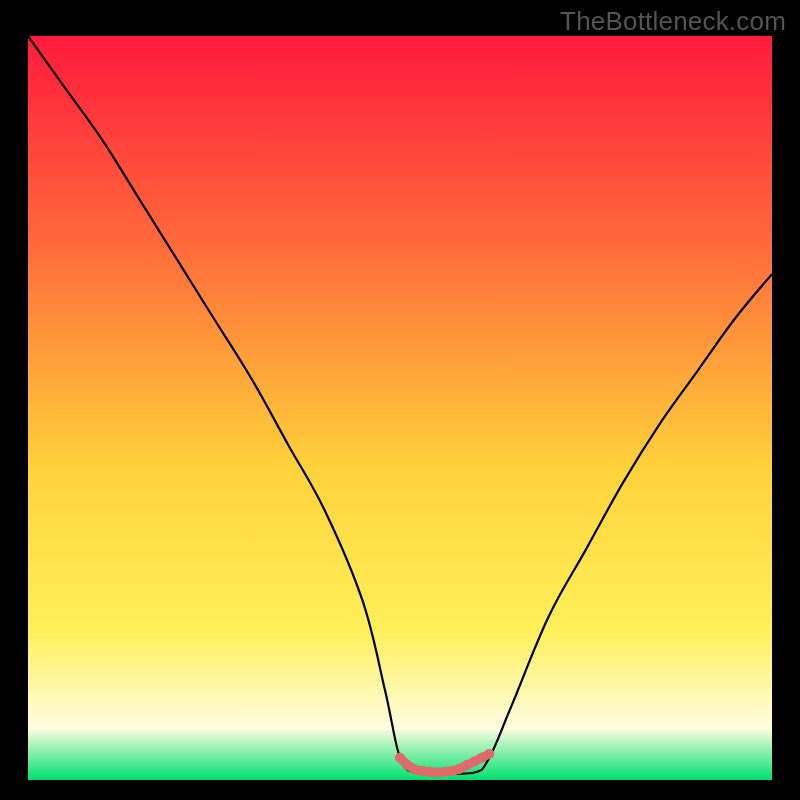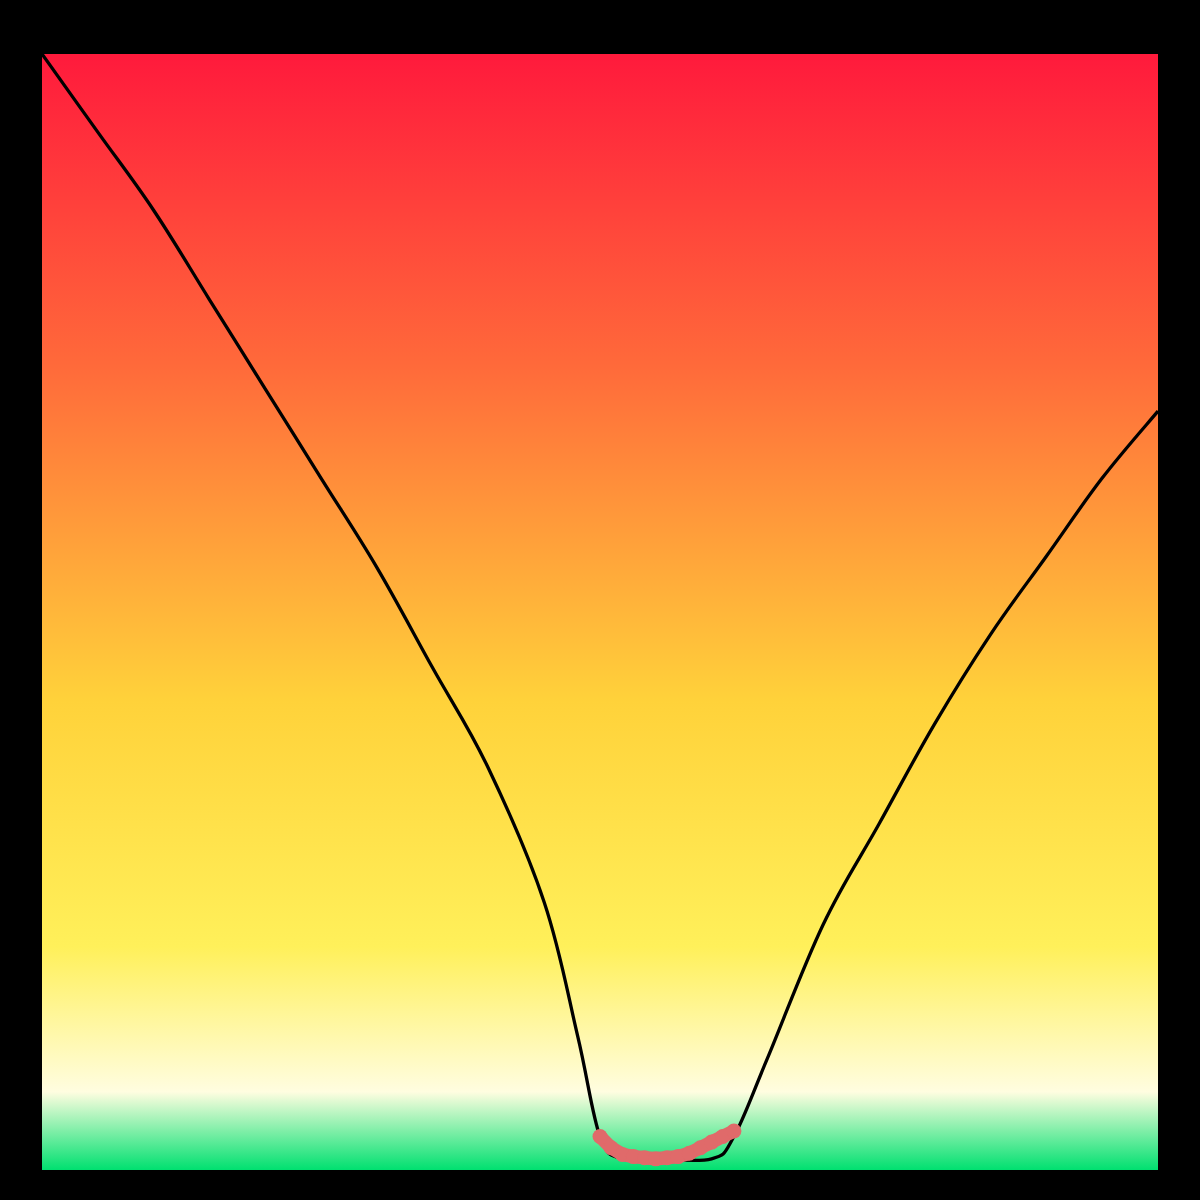--- a/index.html
+++ b/index.html
@@ -38,20 +38,21 @@
     display: block;
     width: 744px;
     height: 744px;
   }
 </style>
 </head>
 <body>
 
 <div class="frame">
 
+  <div class="watermark">TheBottleneck.com</div>
 
   <div class="plot-area">
     <svg class="plot-svg" viewBox="0 0 744 744" preserveAspectRatio="none">
       <defs>
         <linearGradient id="bg-grad" x1="0" y1="0" x2="0" y2="1">
           <stop offset="0" stop-color="#ff1a3c"></stop>
           <stop offset="0.28" stop-color="#ff6a3a"></stop>
           <stop offset="0.58" stop-color="#ffd23a"></stop>
           <stop offset="0.80" stop-color="#fff05a"></stop>
           <stop offset="0.93" stop-color="#fffde0"></stop>

